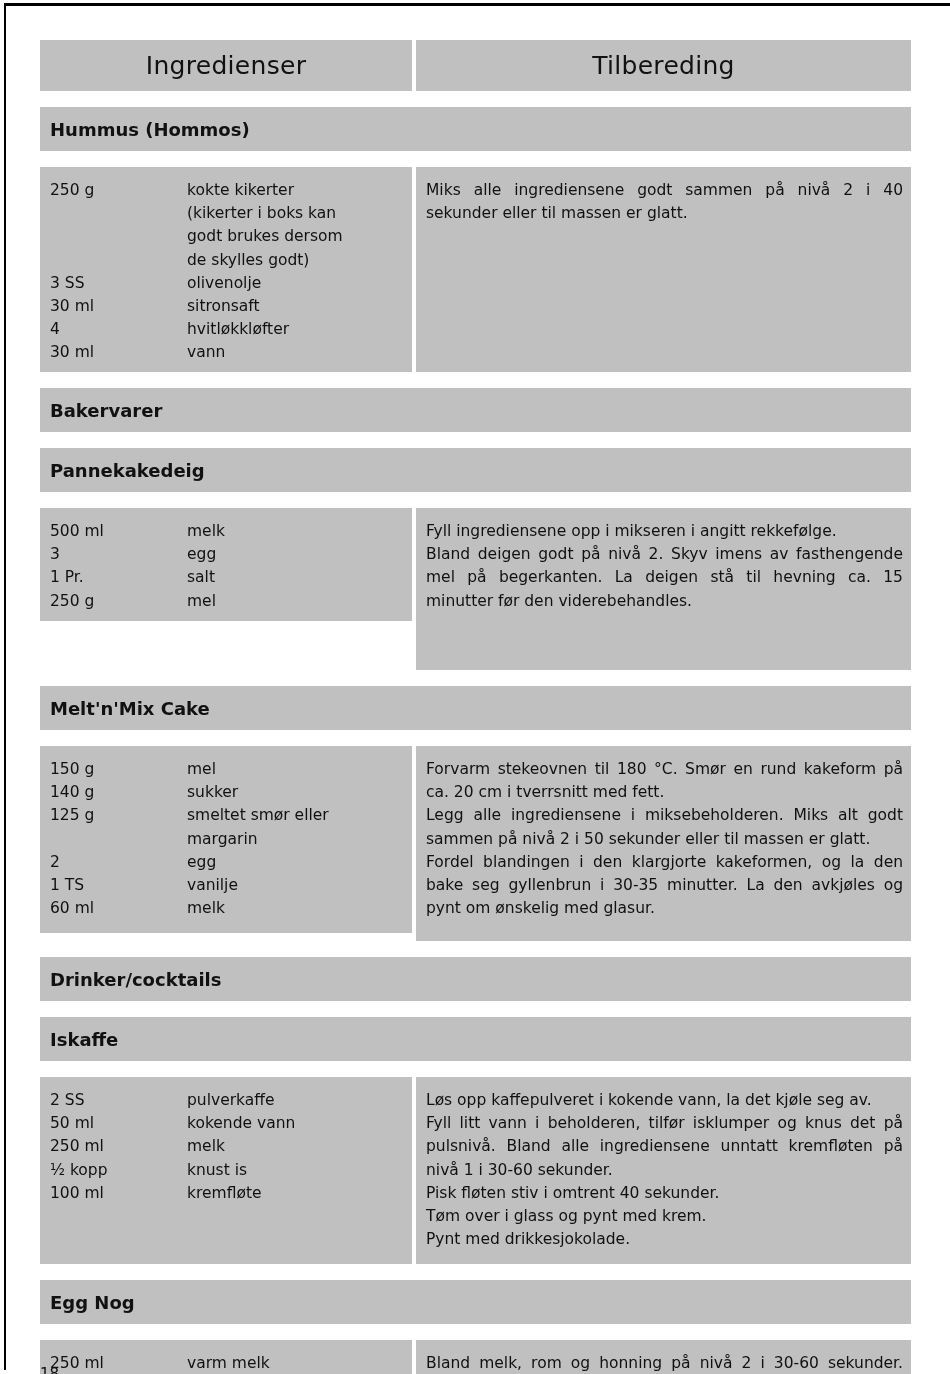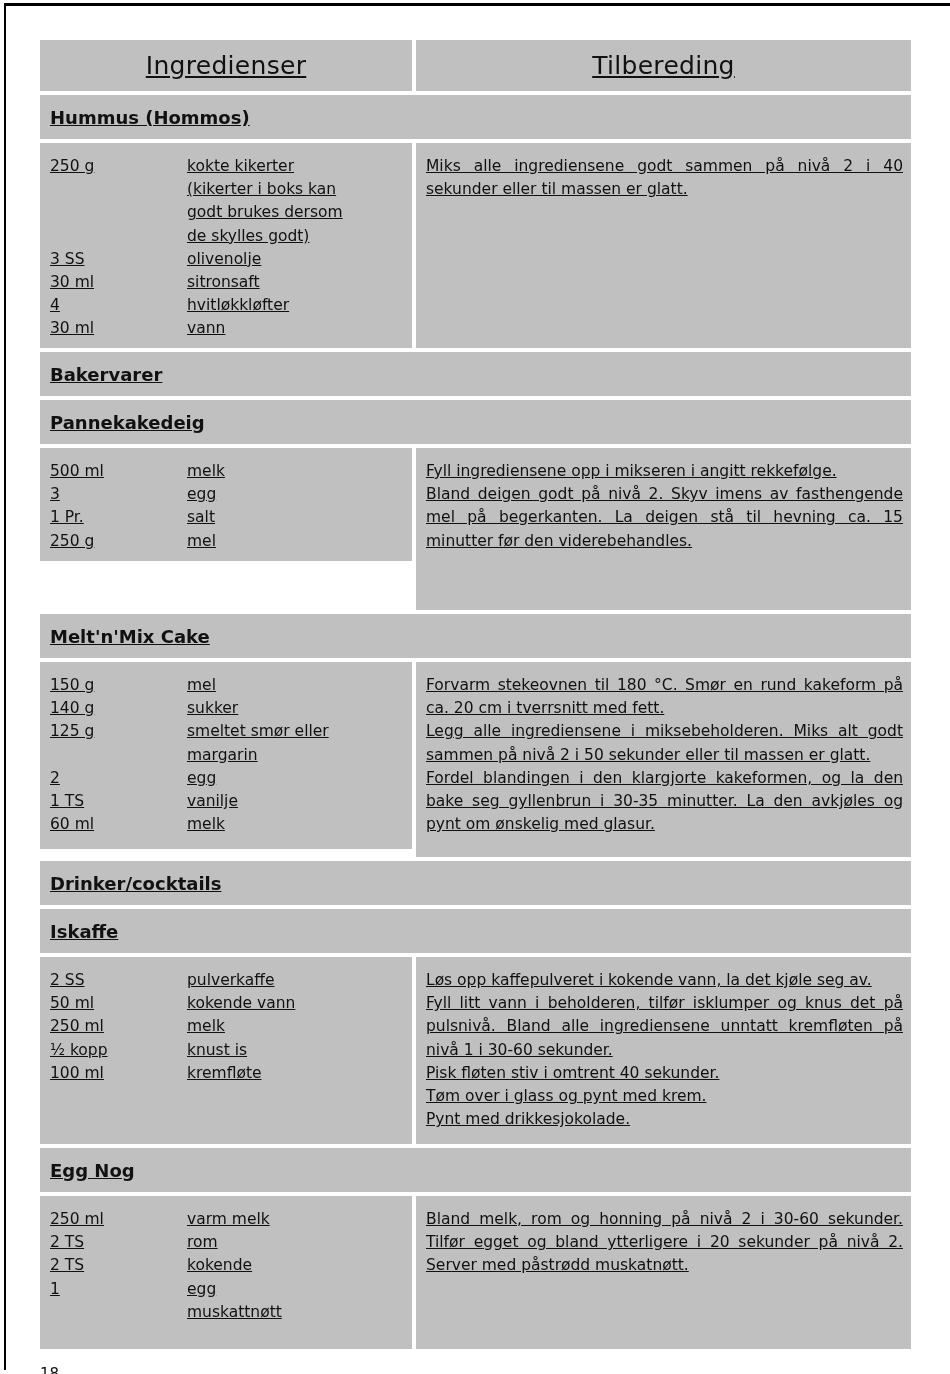--- a/index.html
+++ b/index.html
@@ -4,21 +4,21 @@
   <style>
     * { margin: 0; padding: 0; box-sizing: border-box; }
     html, body { width: 950px; height: 1374px; background: #ffffff; overflow: hidden; }
     body { font-family: "DejaVu Sans", sans-serif; color: #111; position: relative; }
 
     .crop-left { position: absolute; left: 4px; top: 4px; width: 2px; height: 1366px; background: #000; }
     .crop-top { position: absolute; left: 4px; top: 3px; width: 946px; height: 3px; background: #000; }
 
     .page { position: absolute; left: 40px; top: 40px; width: 871px; }
 
-    .row { display: flex; margin-bottom: 4px; text-decoration: underline; }
+    .row { display: flex; margin-bottom: 16px; }
     .cell { background: #c0c0c0; }
     .col-left { width: 372px; }
     .col-right { width: 495px; margin-left: 4px; }
     .full { width: 871px; }
 
     .hdr { height: 51px; display: flex; align-items: center; justify-content: center;
            font-size: 25px; letter-spacing: 0.3px; color: #111; }
     .section { height: 44px; display: flex; align-items: center; padding-left: 10px;
                font-size: 18px; font-weight: bold; color: #111; text-align: right; }
 

